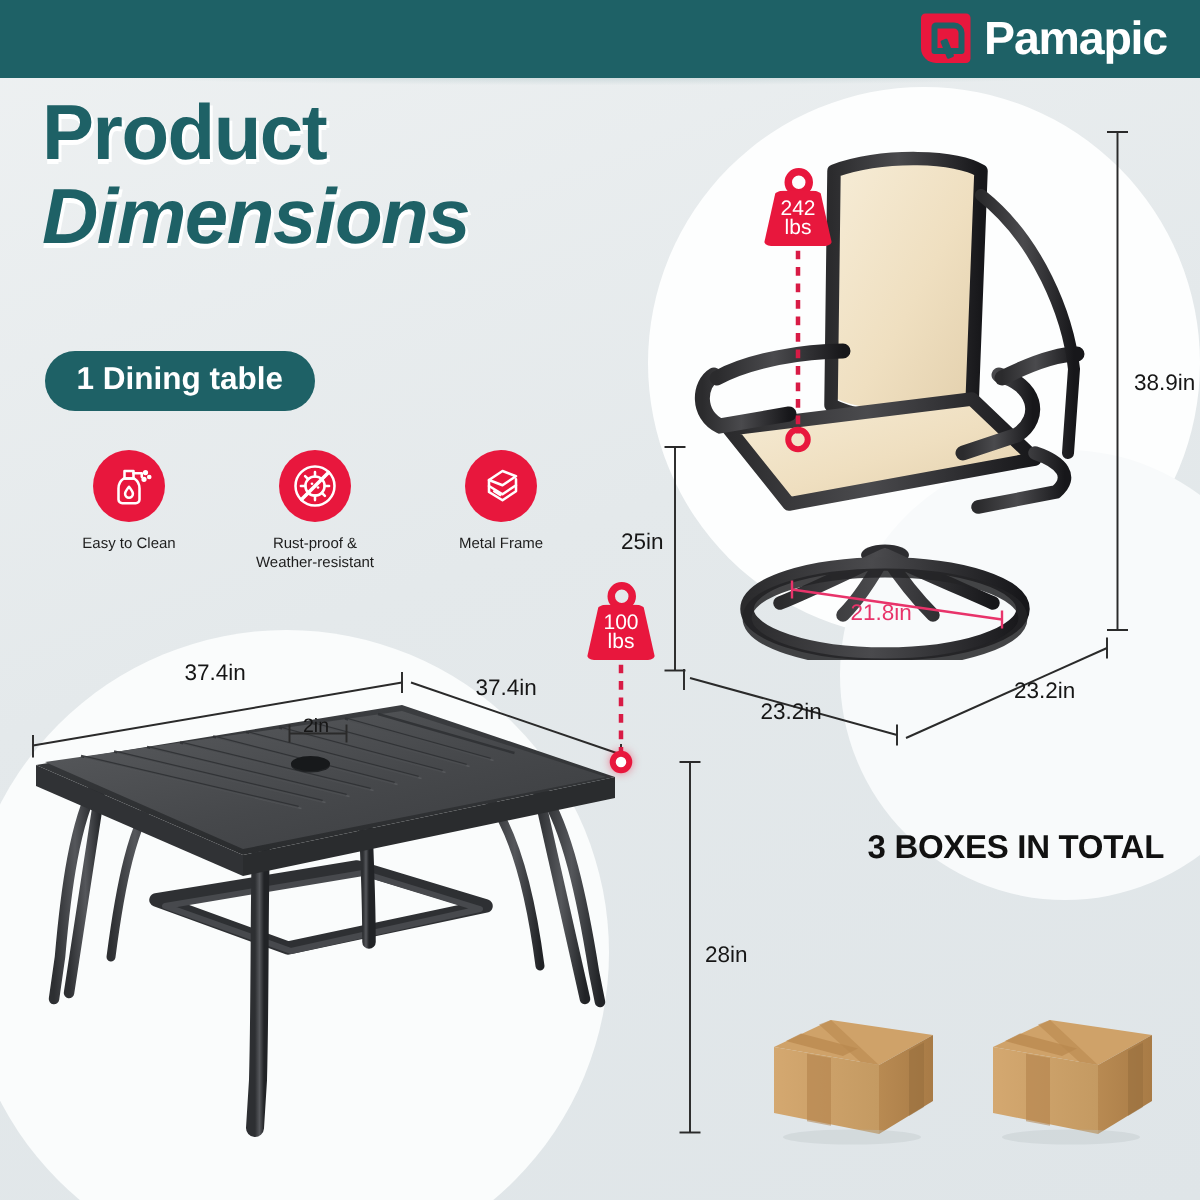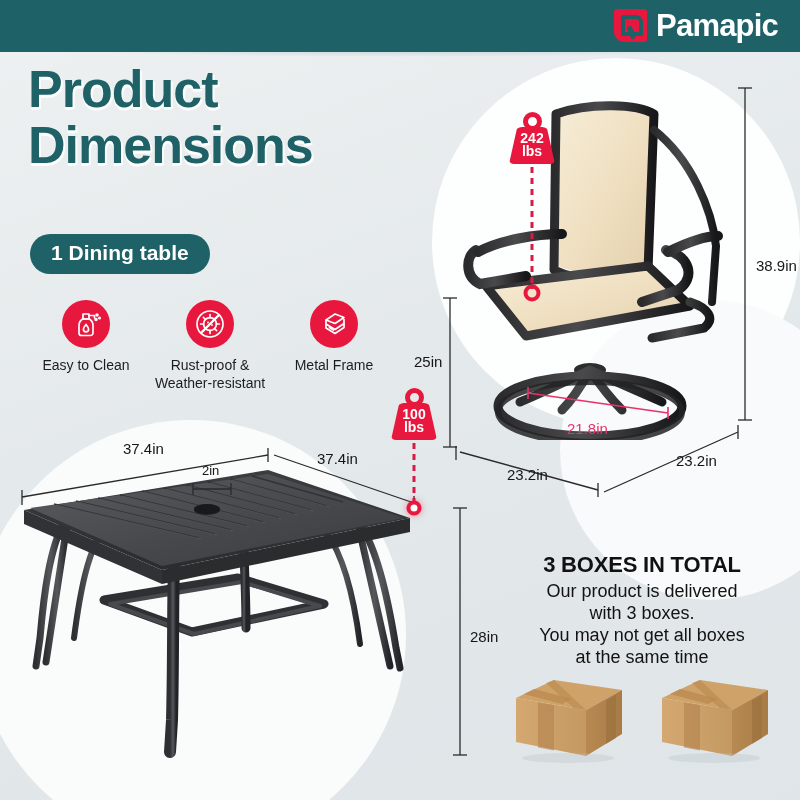--- a/index.html
+++ b/index.html
@@ -70,21 +70,21 @@
   }
 
   
   .title {
     position: absolute; left: 28px; top: 62px;
     z-index: 20;
     font-size: 52px; font-weight: bold; line-height: 1.07;
     color: #1e6166; letter-spacing: -1px;
     text-shadow: 0 3px 0 rgba(255,255,255,.95), 2px 2px 0 rgba(255,255,255,.9);
   }
-  .title .l2 { display:block; }
+  .title .l2 { display:block;font-style:italic; }
 
   
   .pills {
     position: absolute; left: 30px; top: 234px;
     display: flex; z-index: 20;
   }
   .pill {
     background: #1e6166; color: #fff;
     font-size: 21px; font-weight: bold;
     padding: 7px 21px 9px; border-radius: 22px;
@@ -96,29 +96,29 @@
     position: absolute; left: 24px; top: 300px;
     display: flex; z-index: 20;
   }
   .feat { width: 124px; text-align: center; }
   .feat-icon {
     width: 48px; height: 48px; border-radius: 50%;
     background: #e8173d; margin: 0 auto 9px;
     position: relative;
   }
   .feat-label {
-    font-size: 14px; color: #1d1d1d; line-height: 1.25;
+    font-size: 10px; color: #1d1d1d; line-height: 1.25;
     font-family: "Liberation Sans", sans-serif;
   }
 
   
   .wtag { position: absolute; z-index: 30; }
   .wtag-body {
     position: relative; width: 46px;
-    color: #fff; font-weight: bold; font-size: 14px;
+    color: #fff; font-weight: normal; font-size: 14px;
     text-align: center; line-height: 13px;
   }
   .wtag-knob {
     width: 19px; height: 19px; border-radius: 50%;
     border: 5px solid #e8173d; background: transparent;
     margin: 0 auto -4px;
   }
   .wtag-mass {
     background: #e8173d;
     border-radius: 13px 13px 5px 5px / 22px 22px 4px 4px;
@@ -155,22 +155,22 @@
   .dim-label.pink { color: #e8336a; font-size: 15px; }
 
   svg.overlay {
     position: absolute; left: 0; top: 0;
     width: 800px; height: 800px; z-index: 15;
     pointer-events: none;
   }
 
   
   .boxes-block {
-    position: absolute; left: 492px; top: 552px;
-    width: 300px; text-align: center; z-index: 20;
+    position: absolute; left: 476px; top: 552px;
+    width: 300px; text-align: right; z-index: 20;
   }
   .boxes-title { font-size: 22px; font-weight: bold; color:#111; letter-spacing:-.2px;}
   .boxes-sub { font-size: 18px; color:#131313; line-height:1.22; margin-top:3px;}
 
   .box-row {
     position: absolute; left: 510px; top: 672px;
     display:flex; gap: 28px; z-index: 20;
   }
 
   
@@ -400,29 +400,29 @@
       <path d="M231 483 L231 495"></path>
     </g>
 
     <g stroke="#e8336a" stroke-width="1.6" fill="none">
       <path d="M528 393 L668 413"></path>
       <path d="M528 387 L528 399"></path>
       <path d="M668 407 L668 419"></path>
     </g>
   </svg>
 
-  <div class="dim-label" style="left:756px; top:257px;">38.9in</div>
+  <div class="dim-label" style="left:756px; top:247px;">38.9in</div>
   <div class="dim-label" style="left:414px; top:353px;text-align:center;">25in</div>
-  <div class="dim-label pink" style="left:567px; top:400px;margin-top:20px;">21.8in</div>
+  <div class="dim-label pink" style="left:567px; top:400px;">21.8in</div>
   <div class="dim-label" style="left:507px; top:466px;">23.2in</div>
   <div class="dim-label" style="left:676px; top:452px;">23.2in</div>
 
   <div class="dim-label" style="left:123px; top:440px;">37.4in</div>
   <div class="dim-label" style="left:317px; top:450px;">37.4in</div>
-  <div class="dim-label small" style="left:202px; top:463px;">2in</div>
+  <div class="dim-label small" style="left:202px; top:476px;">2in</div>
   <div class="dim-label" style="left:470px; top:628px;">28in</div>
 
   <div class="wtag" style="left:509px; top:112px;">
     <div class="wtag-body">
       <div class="wtag-knob"></div>
       <div class="wtag-mass">
         <span>242</span>
         <span>lbs</span>
       </div>
     </div>
@@ -437,26 +437,20 @@
         <span>100</span>
         <span>lbs</span>
       </div>
     </div>
     <div class="wdash" style="top:55px; height:62px;"></div>
     <div class="wdot" style="top:120px;"></div>
   </div>
 
   <div class="boxes-block">
     <div class="boxes-title">3 BOXES IN TOTAL</div>
-    <div class="boxes-sub">
-      <span>Our product is delivered</span><br>
-      <span>with 3 boxes.</span><br>
-      <span>You may not get all boxes</span><br>
-      <span>at the same time</span>
-    </div>
   </div>
 
   <div class="box-row">
 
     <svg width="118" height="92" viewBox="0 0 118 92">
       <defs>
         <linearGradient id="bx1" x1="0" y1="0" x2="1" y2="0">
           <stop offset="0%" stop-color="#d4a870"></stop>
             <stop offset="100%" stop-color="#c49a62"></stop>
         </linearGradient>

